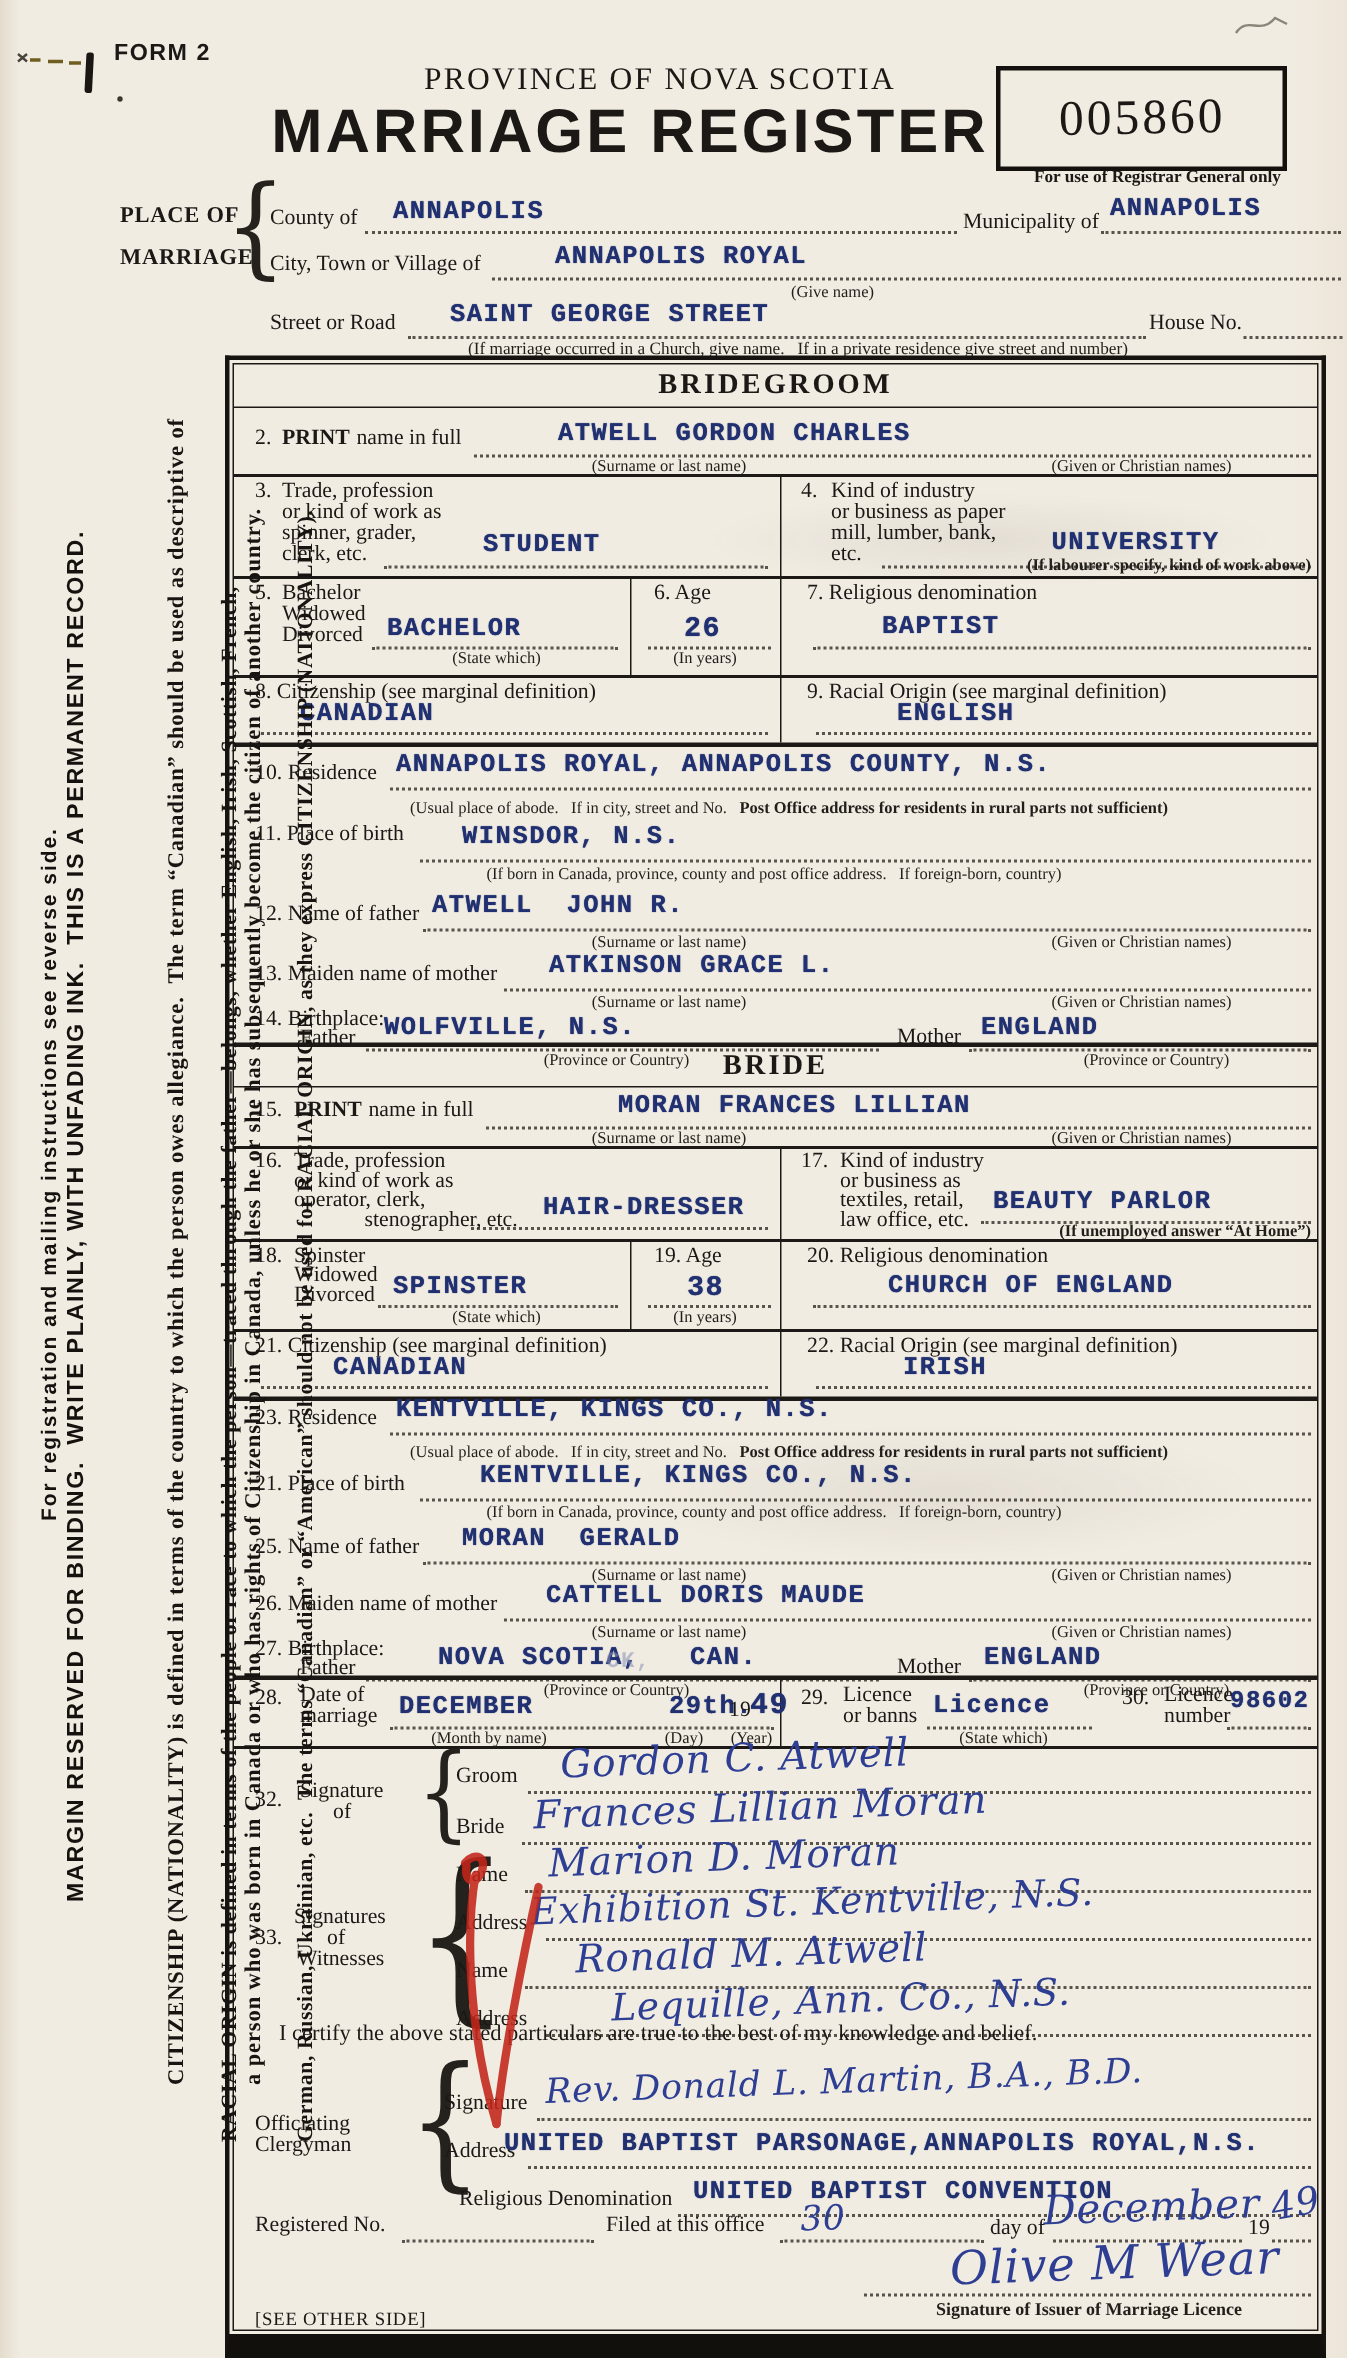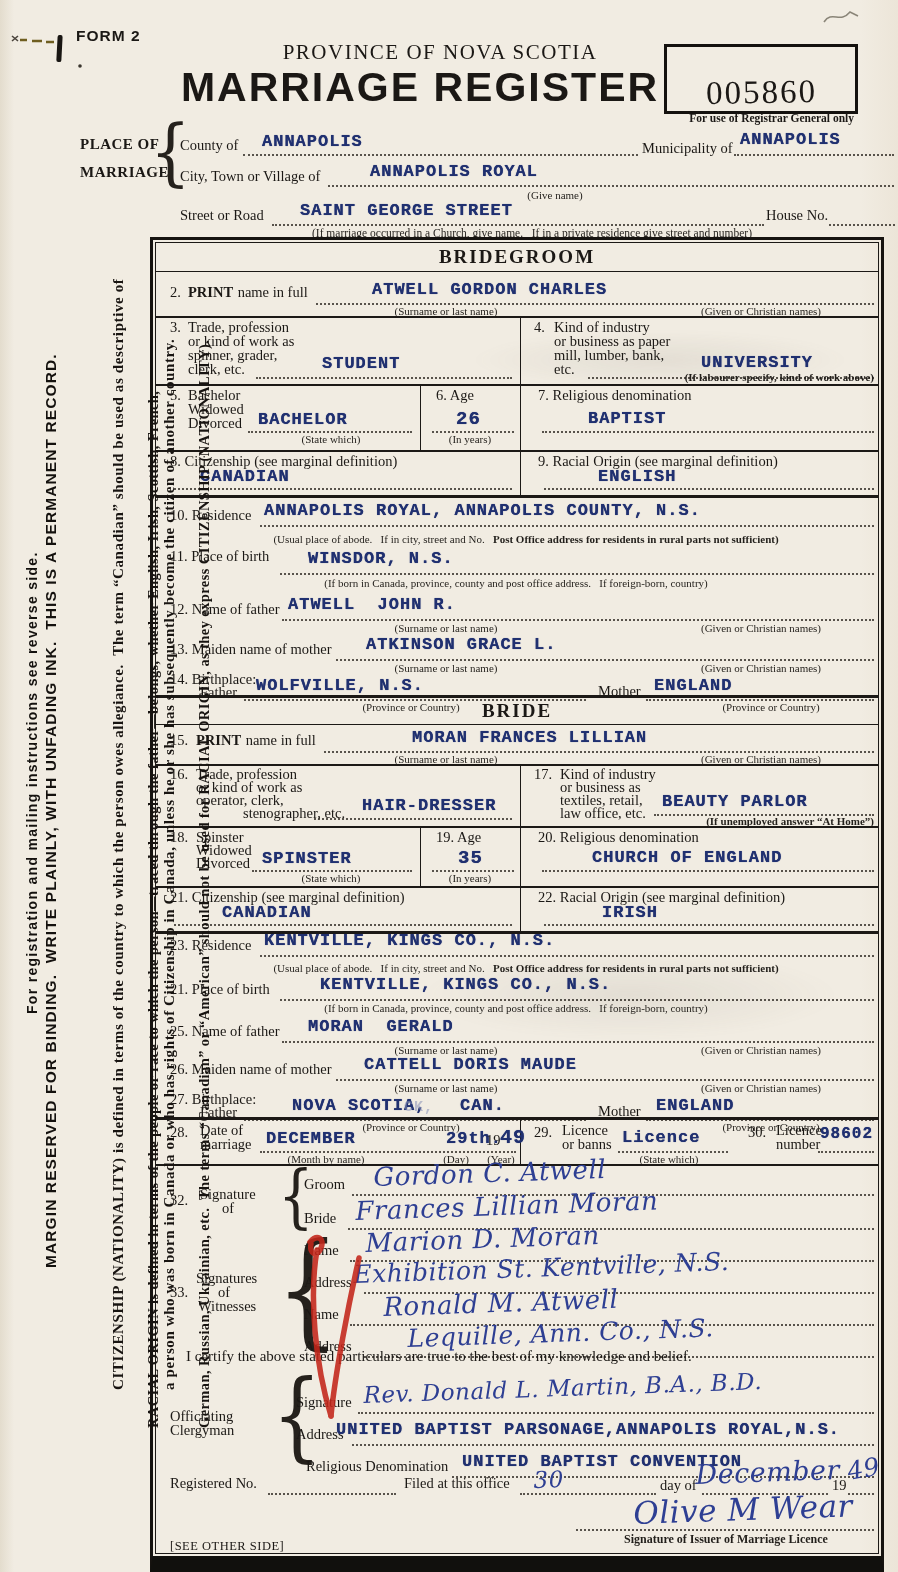--- a/index.html
+++ b/index.html
@@ -49,21 +49,21 @@
   <svg class="abs" style="left:822px;top:6px;" width="40" height="24" viewBox="0 0 40 24">
     <path d="M2,16 C10,4 18,18 28,6 l8,4" stroke="#8a8578" stroke-width="1.6" fill="none"></path>
   </svg>
 
   <div class="abs" style="left:76px;top:27px;font-family:'Liberation Sans',sans-serif;font-weight:bold;font-size:15.5px;letter-spacing:1px;">FORM 2</div>
 
   <div class="abs" style="left:160px;top:40px;width:560px;text-align:center;font-size:21px;letter-spacing:1.5px;white-space:pre;">PROVINCE OF NOVA SCOTIA</div>
 
   <div class="abs" style="left:120px;top:64px;width:600px;text-align:center;font-family:'Liberation Sans',sans-serif;font-weight:bold;font-size:41px;letter-spacing:2px;white-space:pre;">MARRIAGE REGISTER</div>
 
-  <div class="abs" style="left:664px;top:44px;width:188px;height:64px;border:3.5px solid #14110e;display:flex;align-items:flex-end;justify-content:center;">
+  <div class="abs" style="left:664px;top:44px;width:188px;height:64px;border:3.5px solid #14110e;display:flex;align-items:center;justify-content:center;">
     <span style="font-size:33px;letter-spacing:2px;transform:rotate(-1deg);">005860</span>
   </div>
   <div class="abs" style="left:652px;top:112px;width:202px;text-align:right;font-weight:bold;font-size:11.5px;white-space:pre;">For use of Registrar General only</div>
 
   <div class="abs" style="left:80px;top:136px;font-weight:bold;font-size:15px;letter-spacing:.5px;">PLACE OF</div>
   <div class="abs" style="left:80px;top:164px;font-weight:bold;font-size:15px;letter-spacing:.5px;">MARRIAGE</div>
   <div class="abs brace" style="left:150px;top:120px;font-size:64px;transform:scaleY(1.15);">{</div>
 
   <div class="abs lbl" style="left:180px;top:137px;">County of</div>
   <i class="dot" style="left:243px;top:154px;width:395px;"></i>
@@ -224,21 +224,21 @@
       <span class="abs lbl" style="left:14px;top:3px;">18.</span>
       <span class="abs lbl" style="left:40px;top:3px;">Spinster</span>
       <span class="abs lbl" style="left:40px;top:16px;">Widowed</span>
       <span class="abs lbl" style="left:40px;top:29px;">Divorced</span>
       <i class="dot" style="left:96px;top:44px;width:160px;"></i>
       <span class="abs typed" style="left:106px;top:23px;">SPINSTER</span>
       <div class="abs sub" style="left:100px;top:46px;width:150px;">(State which)</div>
 
       <span class="abs lbl" style="left:280px;top:3px;">19. Age</span>
       <i class="dot" style="left:276px;top:44px;width:82px;"></i>
-      <span class="abs typed" style="left:302px;top:21px;font-size:19px;">35</span>
+      <span class="abs typed" style="left:302px;top:21px;font-size:19px;">38</span>
       <div class="abs sub" style="left:264px;top:46px;width:100px;">(In years)</div>
 
       <span class="abs lbl" style="left:382px;top:3px;">20. Religious denomination</span>
       <i class="dot" style="left:386px;top:44px;width:332px;"></i>
       <span class="abs typed" style="left:436px;top:22px;">CHURCH OF ENGLAND</span>
     </div>
 
     <div class="row" style="top:643px;height:45px;border-bottom:3px solid #1c1916;">
       <div class="vline" style="left:364px;"></div>
       <span class="abs lbl" style="left:14px;top:3px;">21. Citizenship (see marginal definition)</span>

